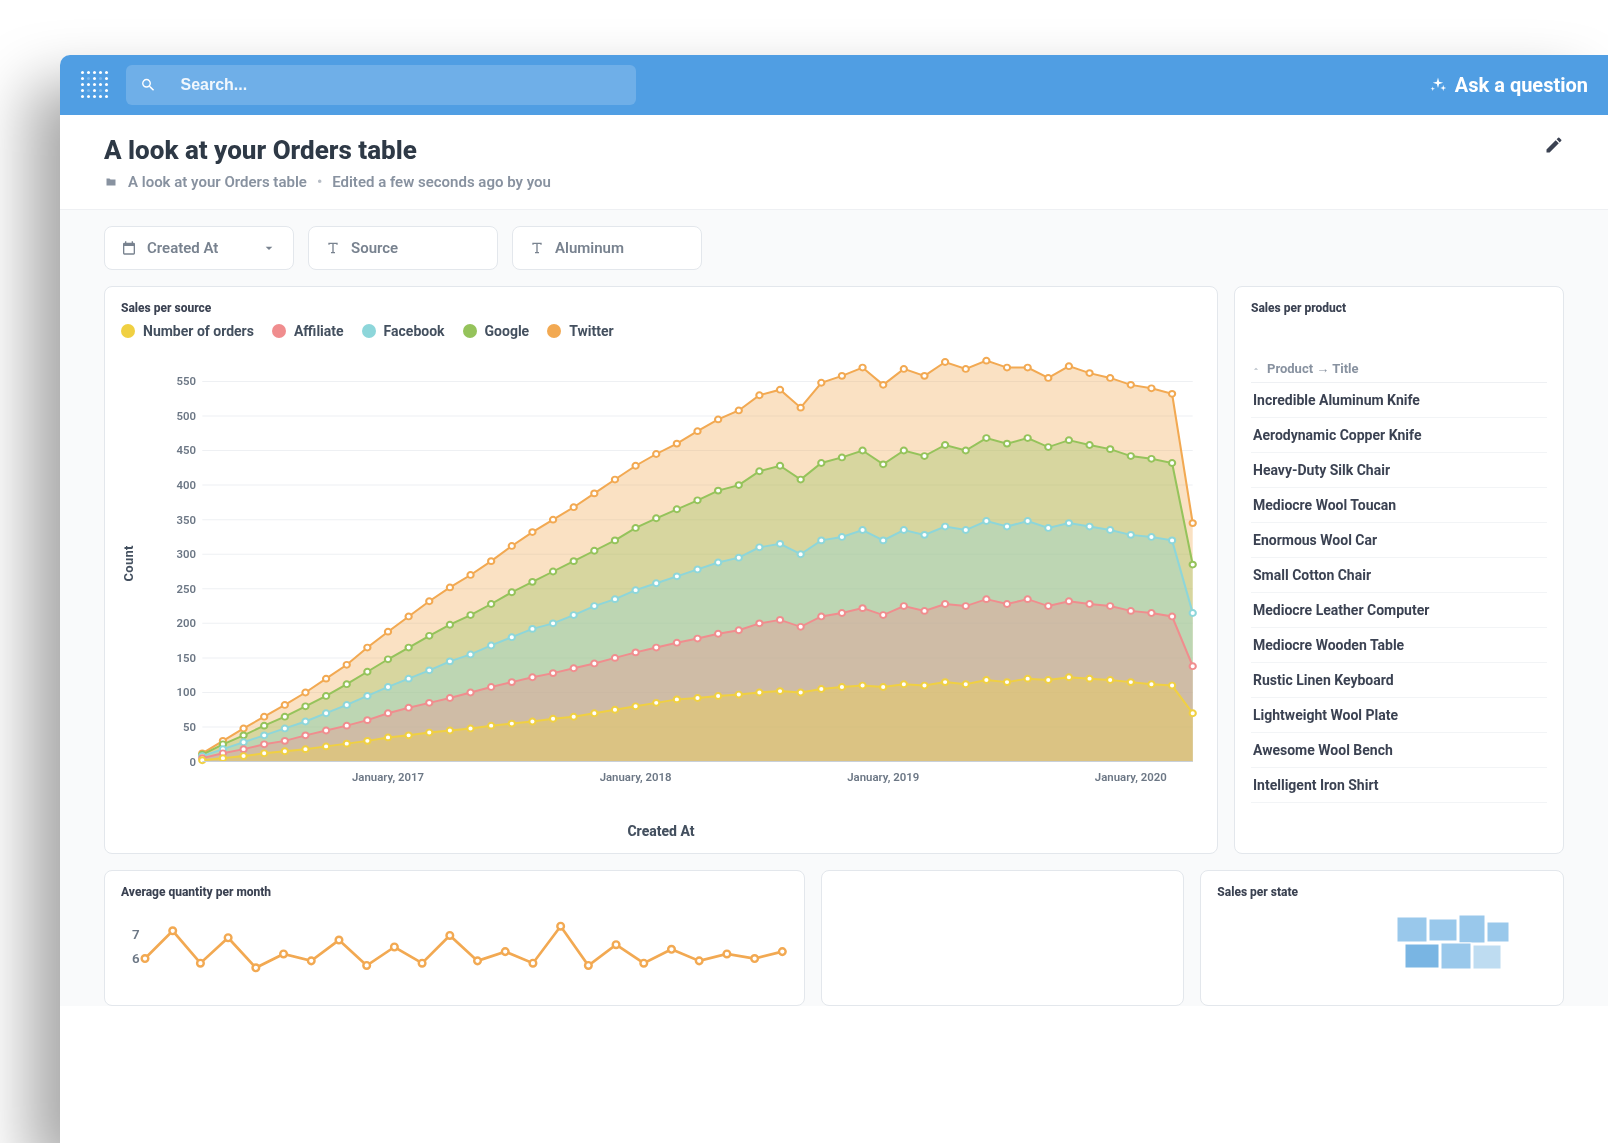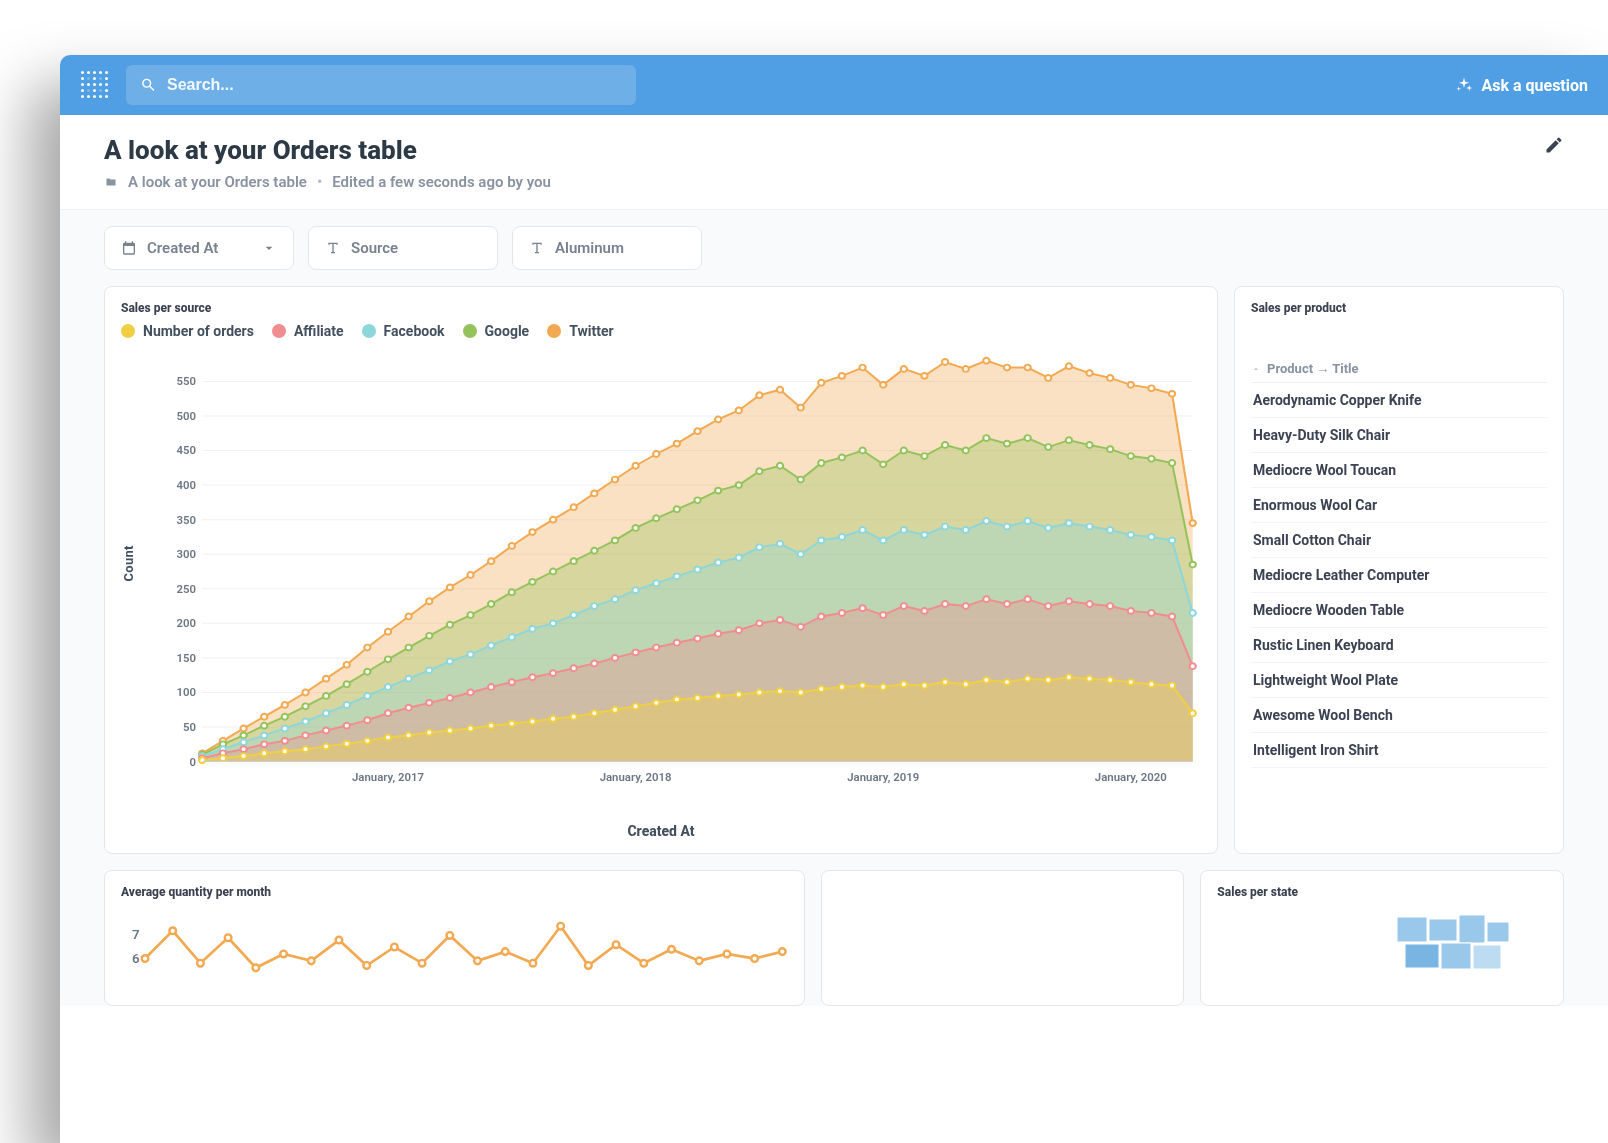--- a/index.html
+++ b/index.html
@@ -53,27 +53,27 @@
   height: 40px;
   display: flex;
   align-items: center;
   padding: 0 14px;
   gap: 10px;
   width: 510px;
 }
 .search-wrap svg { width: 18px; height: 18px; fill: #fff; }
 .search-wrap input {
   background: transparent; border: none; outline: none;
-  color: #fff; font-size: 16px; font-weight: 600; width: 100%;
+  color: #fff; font-size: 16px; font-weight: 600; width: 100%; margin-left: 14px;
 }
 .search-wrap input::placeholder { color: #fff; opacity: 0.9; }
 .header-spacer { flex: 1; }
 .ask-btn {
   display: flex; align-items: center; gap: 8px;
-  color: #fff; font-weight: 700; font-size: 16px; cursor: pointer;
+  color: #fff; font-weight: 700; font-size: 20px; cursor: pointer;
 }
 .ask-btn svg { width: 18px; height: 18px; fill: #fff; }
 
 .title-area {
   padding: 20px 44px 18px;
   border-bottom: 1px solid #eef0f3;
   display: flex; align-items: flex-start; justify-content: space-between;
 }
 .title-area h1 { font-size: 26px; font-weight: 800; color: #2e3946; }
 .breadcrumb { display: flex; align-items: center; gap: 10px; margin-top: 8px; color: #8892a0; font-size: 15px; font-weight: 600; }
@@ -551,20 +551,21 @@
 
     <div class="card">
       <div class="card-title">Sales per product</div>
       <div class="product-header">
         <svg viewBox="0 0 24 24">
             <path d="M7 14l5-5 5 5z"></path>
           </svg>
         <span>Product → Title</span>
       </div>
       <div class="product-list" id="product-list">
+          <div>Incredible Aluminum Knife</div>
           <div>Aerodynamic Copper Knife</div>
           <div>Heavy-Duty Silk Chair</div>
           <div>Mediocre Wool Toucan</div>
           <div>Enormous Wool Car</div>
           <div>Small Cotton Chair</div>
           <div>Mediocre Leather Computer</div>
           <div>Mediocre Wooden Table</div>
           <div>Rustic Linen Keyboard</div>
           <div>Lightweight Wool Plate</div>
           <div>Awesome Wool Bench</div>

